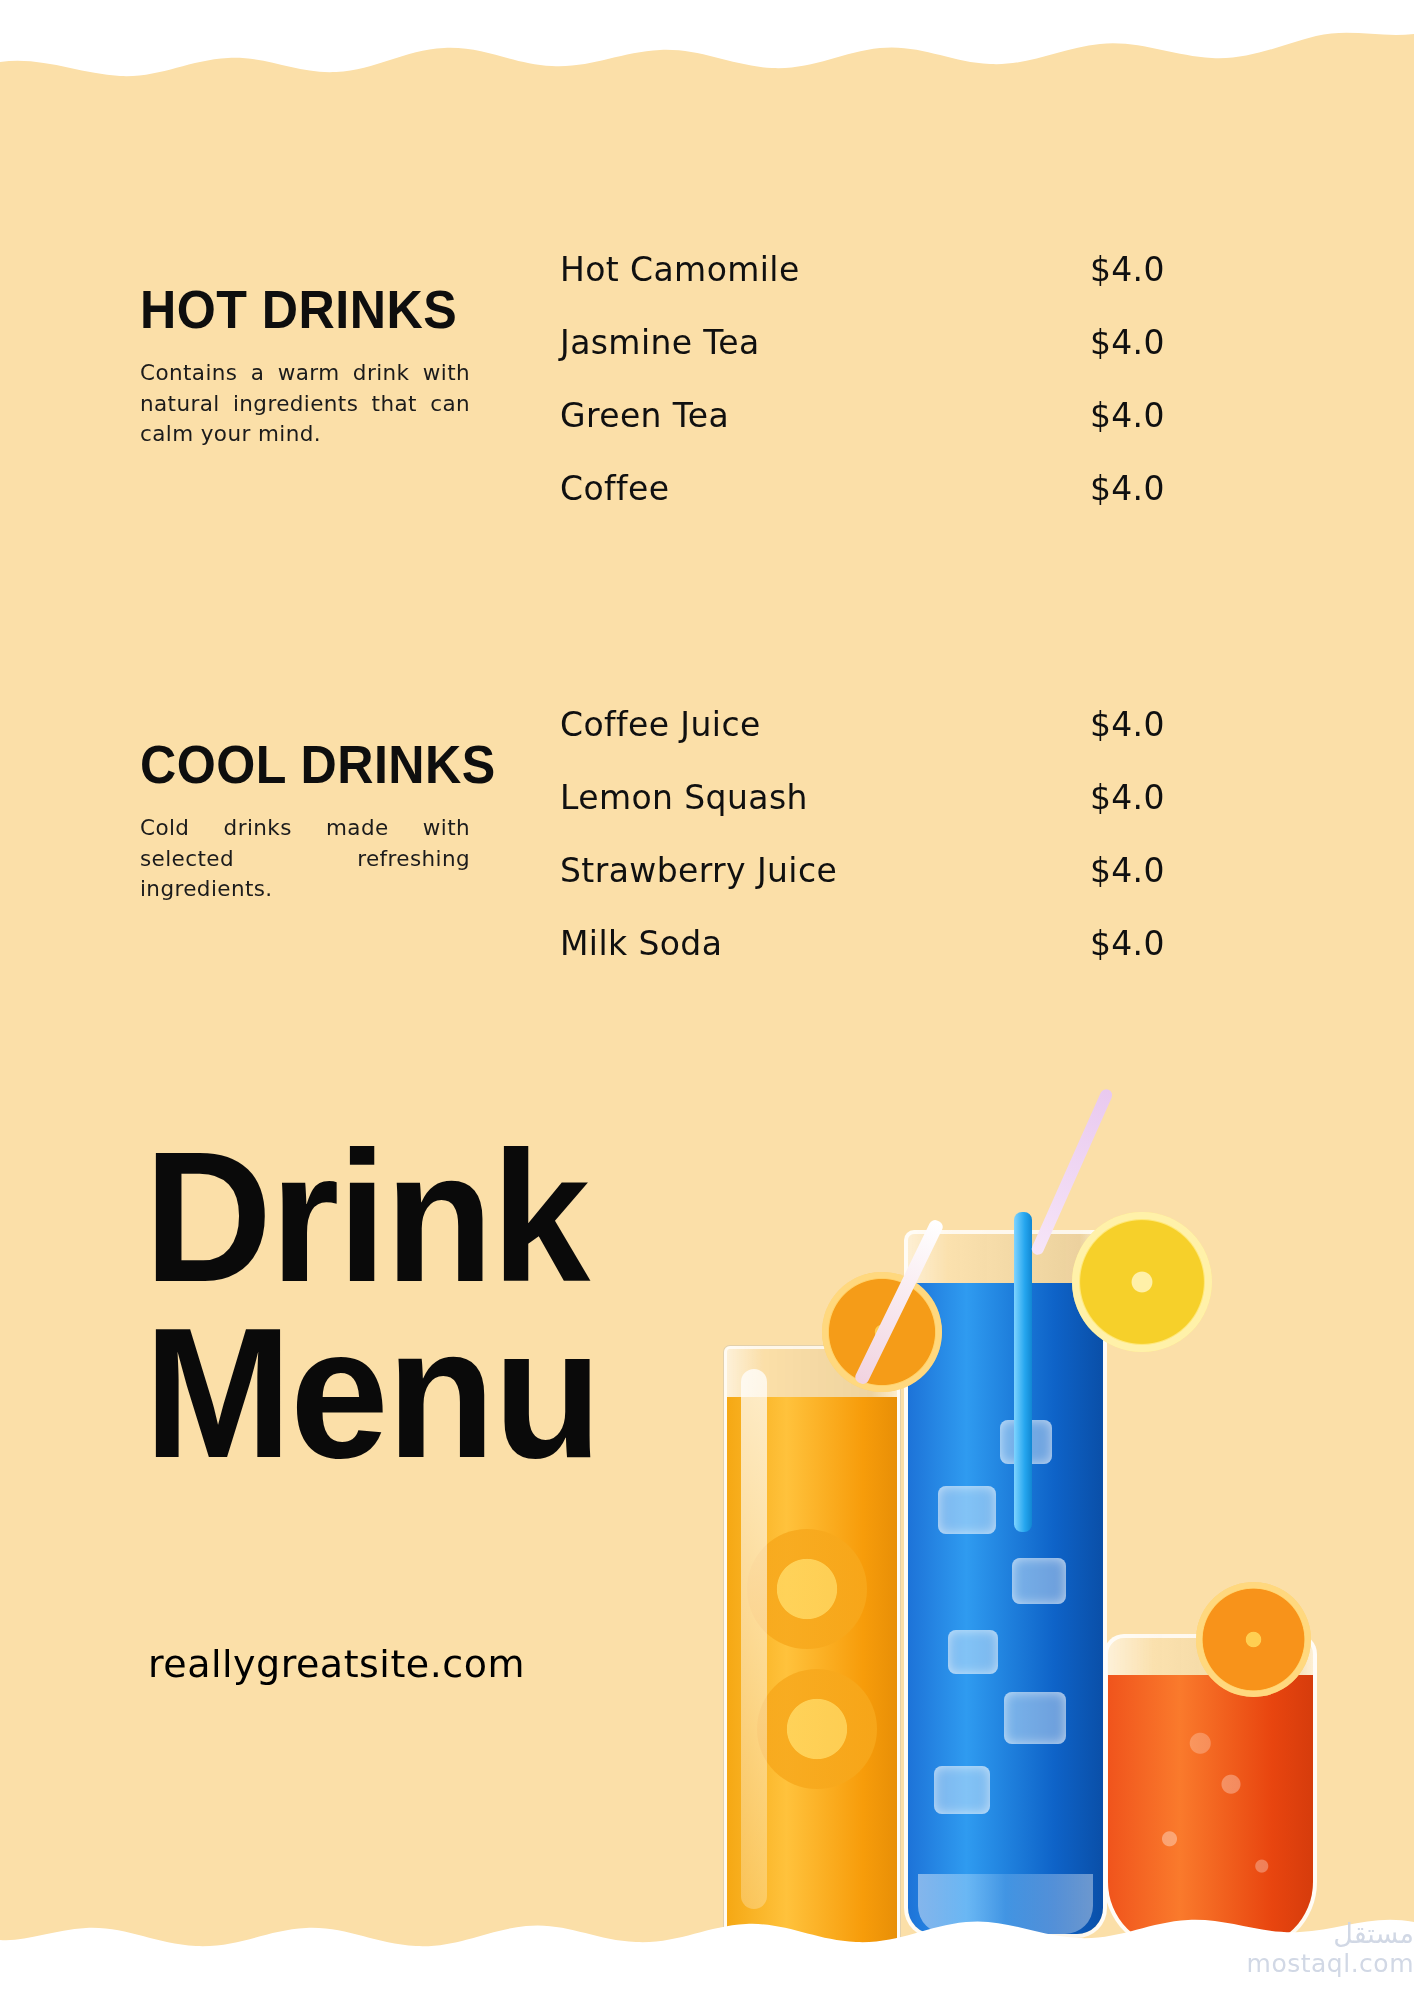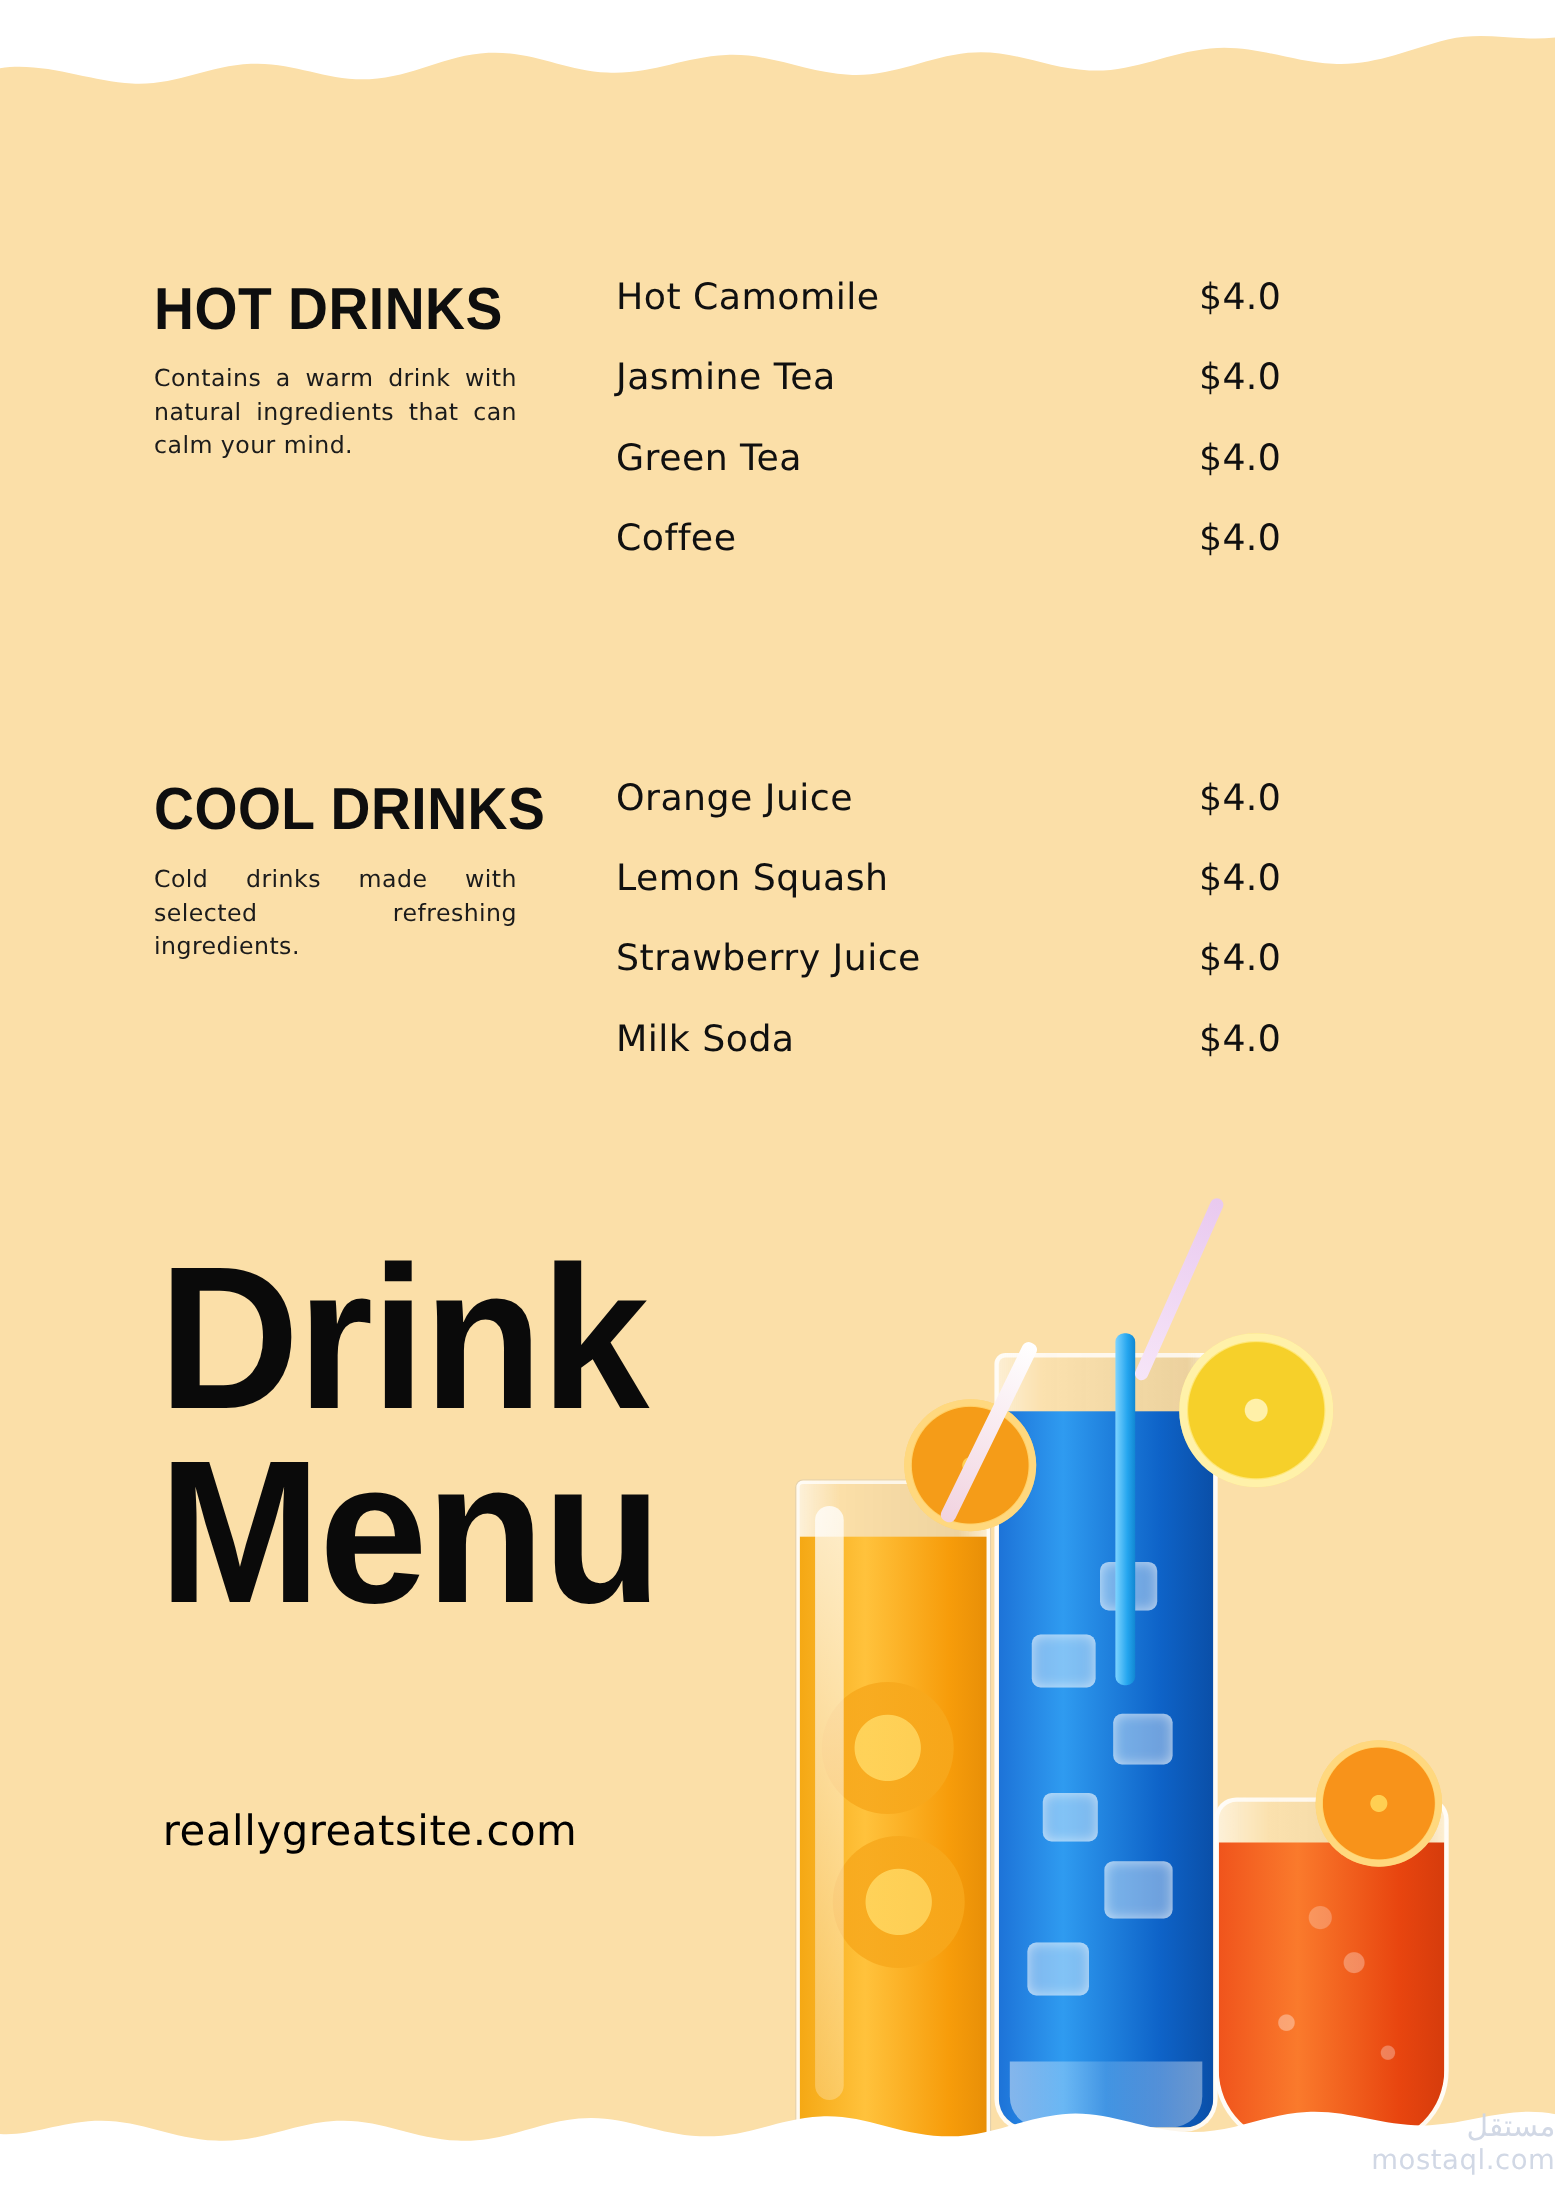--- a/index.html
+++ b/index.html
@@ -46,20 +46,21 @@
   .section {
     position: absolute;
     display: flex;
     width: 1180px;
     left: 140px;
   }
   .sec-left {
     width: 390px;
     flex: none;
     padding-top: 4px;
+    margin-top: 28px;
   }
   .sec-title {
     font-family: "Liberation Sans Narrow", "Liberation Sans", sans-serif;
     font-weight: bold;
     font-size: 54px;
     letter-spacing: 0.5px;
     color: #0e0e0e;
     margin: 0 0 22px 0;
     transform: scaleX(0.93);
     transform-origin: left center;
@@ -368,21 +369,21 @@
     </div>
   </div>
 
   <div class="section" style="top:705px;">
     <div class="sec-left">
       <h2 class="sec-title">COOL DRINKS</h2>
       <p class="sec-desc">Cold drinks made with selected refreshing ingredients.</p>
     </div>
     <div class="sec-right">
       <div class="item-row">
-        <span class="item-name">Orange Juice</span>
+        <span class="item-name">Coffee Juice</span>
         <span class="item-price">$4.0</span>
       </div>
       <div class="item-row">
         <span class="item-name">Lemon Squash</span>
         <span class="item-price">$4.0</span>
       </div>
       <div class="item-row">
         <span class="item-name">Strawberry Juice</span>
         <span class="item-price">$4.0</span>
       </div>

